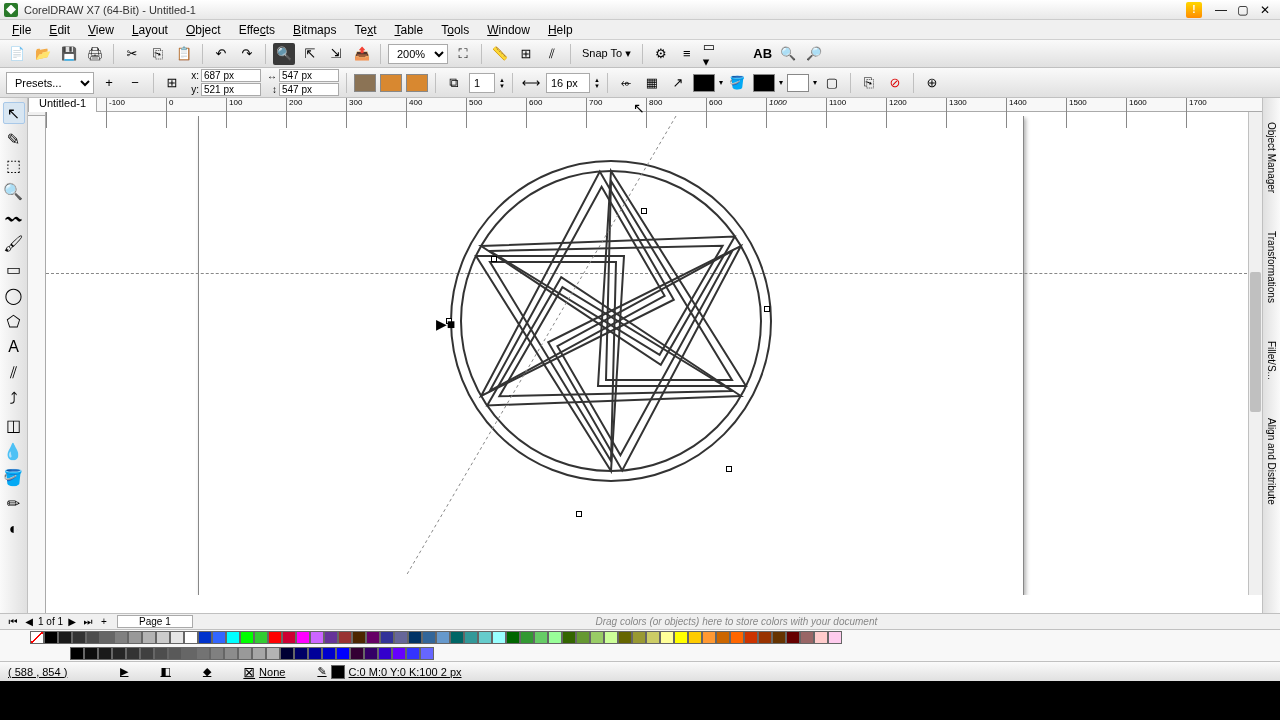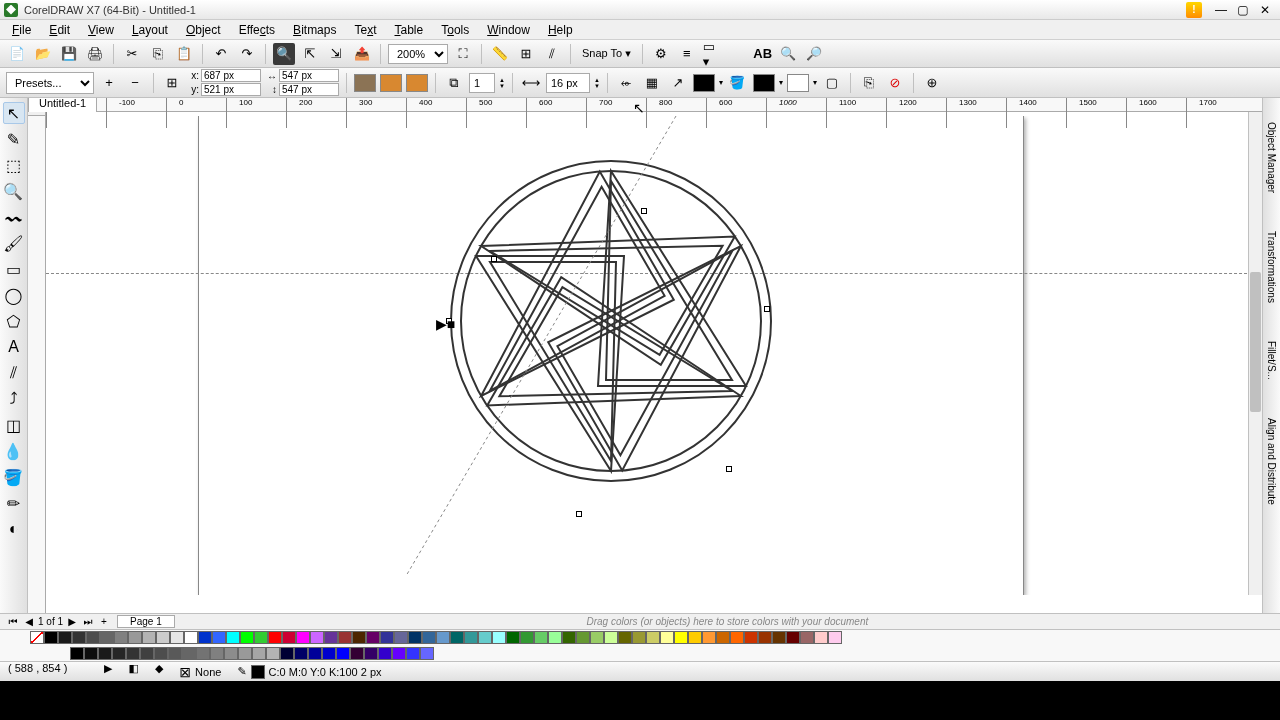--- a/index.html
+++ b/index.html
@@ -44,21 +44,21 @@
 .main { flex: 1; display: flex; position: relative; overflow: hidden; }
 
 
 .toolbox { width: 28px; background: linear-gradient(90deg, #fafafa, #e0e0e0); display: flex; flex-direction: column; align-items: center; padding: 4px 0; gap: 4px; border-right: 1px solid #c0c0c0; }
 .tool { width: 22px; height: 22px; display: flex; align-items: center; justify-content: center; cursor: pointer; border: 1px solid transparent; border-radius: 2px; }
 .tool.active { background: #d8e6f2; border-color: #a8c8e8; }
 
 
 .ruler-corner { position: absolute; left: 28px; top: 0; width: 18px; height: 18px; background: #f0f0f0; border-right: 1px solid #aaa; border-bottom: 1px solid #aaa; z-index: 3; }
 .ruler-h { position: absolute; left: 46px; top: 0; right: 18px; height: 14px; background: #f8f8f8; border-bottom: 1px solid #aaa; z-index: 2; font-size: 8px; display: flex; }
-.ruler-h .tick { position: absolute; top: 0; border-left: 1px solid #888; height: 30px; padding-left: 12px; }
+.ruler-h .tick { position: absolute; top: 0; border-left: 1px solid #888; height: 30px; padding-left: 2px; }
 .ruler-v { position: absolute; left: 28px; top: 18px; width: 18px; bottom: 0; background: #f8f8f8; border-right: 1px solid #aaa; z-index: 2; }
 
 
 .doctabs { position: absolute; left: 28px; top: -4px; height: 18px; z-index: 4; display: flex; }
 .doctab { padding: 2px 10px; font-size: 11px; background: #fff; border: 1px solid #aaa; border-bottom: none; border-radius: 3px 3px 0 0; }
 
 
 .canvas-wrap { position: absolute; left: 46px; top: 18px; right: 18px; bottom: 18px; background: #fff; overflow: hidden; }
 .page-shadow { position: absolute; left: 152px; top: 0; width: 826px; height: 100%; background: #fff; box-shadow: 2px 2px 4px rgba(0,0,0,0.3); border-left: 1px solid #888; border-right: 1px solid #888; }
 .guide-h { position: absolute; left: 0; right: 0; border-top: 1px dashed #888; }
@@ -72,29 +72,29 @@
 
 .docker { position: absolute; right: 0; top: 0; width: 18px; bottom: 0; background: linear-gradient(90deg, #e0e0e0, #fafafa); border-left: 1px solid #c0c0c0; display: flex; flex-direction: column; align-items: center; padding-top: 20px; gap: 30px; }
 .docker-tab { writing-mode: vertical-rl; font-size: 10px; cursor: pointer; padding: 4px 0; }
 .vscroll { position: absolute; right: 18px; top: 14px; width: 14px; bottom: 18px; background: #f0f0f0; border-left: 1px solid #c0c0c0; }
 .vscroll-thumb { position: absolute; left: 1px; right: 1px; top: 160px; height: 140px; background: #c0c0c0; border-radius: 2px; }
 
 
 .pagenav { height: 16px; background: #f0f0f0; display: flex; align-items: center; border-top: 1px solid #c0c0c0; }
 .pagenav .nav { display: flex; align-items: center; gap: 2px; padding: 0 6px; font-size: 10px; }
 .pagenav .navbtn { width: 14px; height: 14px; display: flex; align-items: center; justify-content: center; cursor: pointer; }
-.pagenav .pagetab { padding: 0 12px; font-size: 10px; background: #fff; border: 1px solid #aaa; }
+.pagenav .pagetab { padding: 0 21px; font-size: 10px; background: #fff; border: 1px solid #aaa; }
 .pagenav .hint { flex: 1; text-align: center; font-size: 10px; color: #888; font-style: italic; }
 .palette { height: 16px; display: flex; align-items: center; background: #f8f8f8; border-top: 1px solid #c0c0c0; padding: 0 30px; }
 .palette2 { height: 16px; display: flex; align-items: center; background: #f8f8f8; padding: 0 30px 0 70px; }
 .color-chip { width: 14px; height: 13px; border: 1px solid #666; flex-shrink: 0; }
 .no-color { width: 14px; height: 13px; border: 1px solid #666; background: linear-gradient(to bottom right, #fff 45%, #f00 45%, #f00 55%, #fff 55%); }
 
 
-.statusbar { height: 20px; background: linear-gradient(#fafafa, #e0e0e0); display: flex; padding: 0 8px; gap: 16px; font-size: 11px; border-top: 1px solid #c0c0c0; }
+.statusbar { height: 20px; background: linear-gradient(#fafafa, #e0e0e0); display: flex; align-items: center; padding: 0 8px; gap: 32px; font-size: 11px; border-top: 1px solid #c0c0c0; text-decoration: underline; }
 .statusbar .coords { min-width: 80px; }
 .statusbar .sel { flex: 1; }
 .statusbar .fill { display: flex; align-items: center; gap: 4px; }
 .fill-sw { width: 14px; height: 14px; border: 1px solid #666; }
 
 .cursor-arrow { position: absolute; left: 633px; top: 100px; z-index: 100; font-size: 14px; pointer-events: none; }
 </style>
 </head>
 <body>
 

